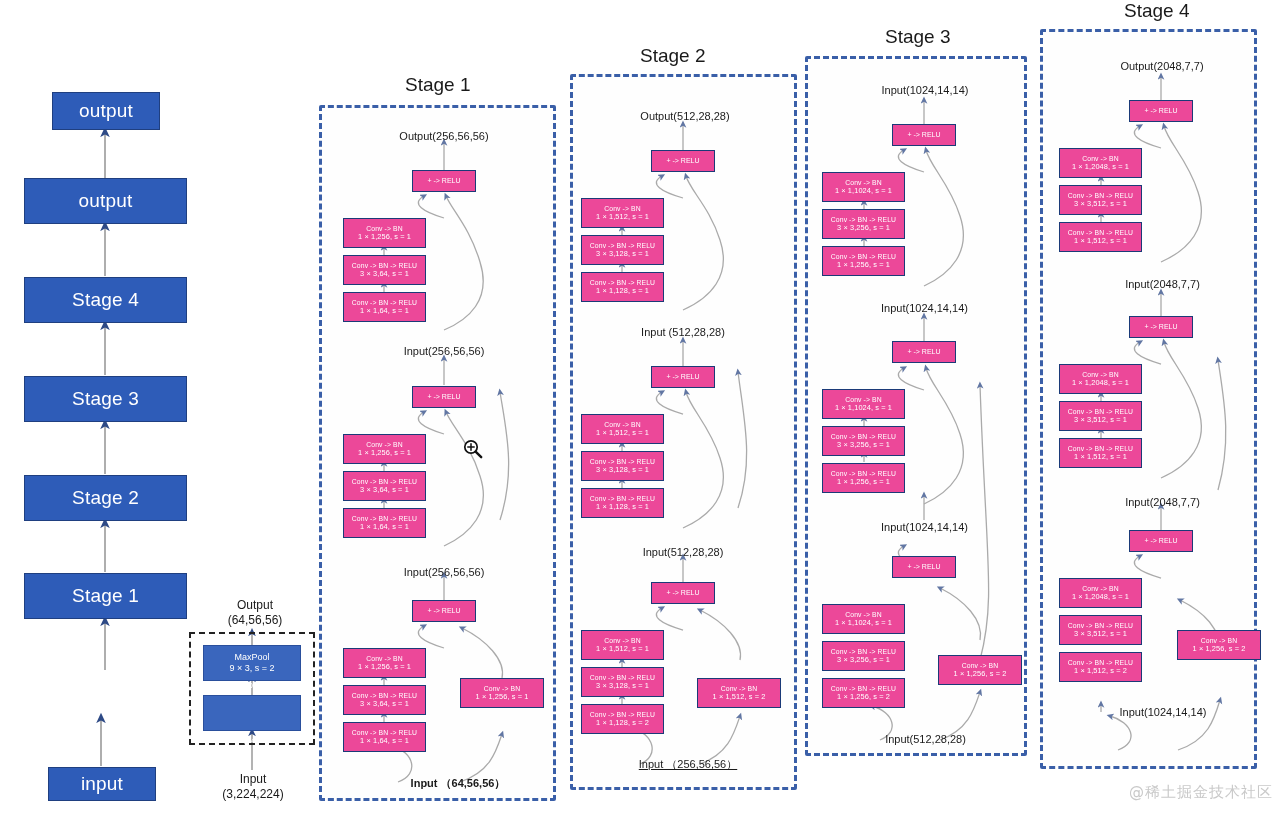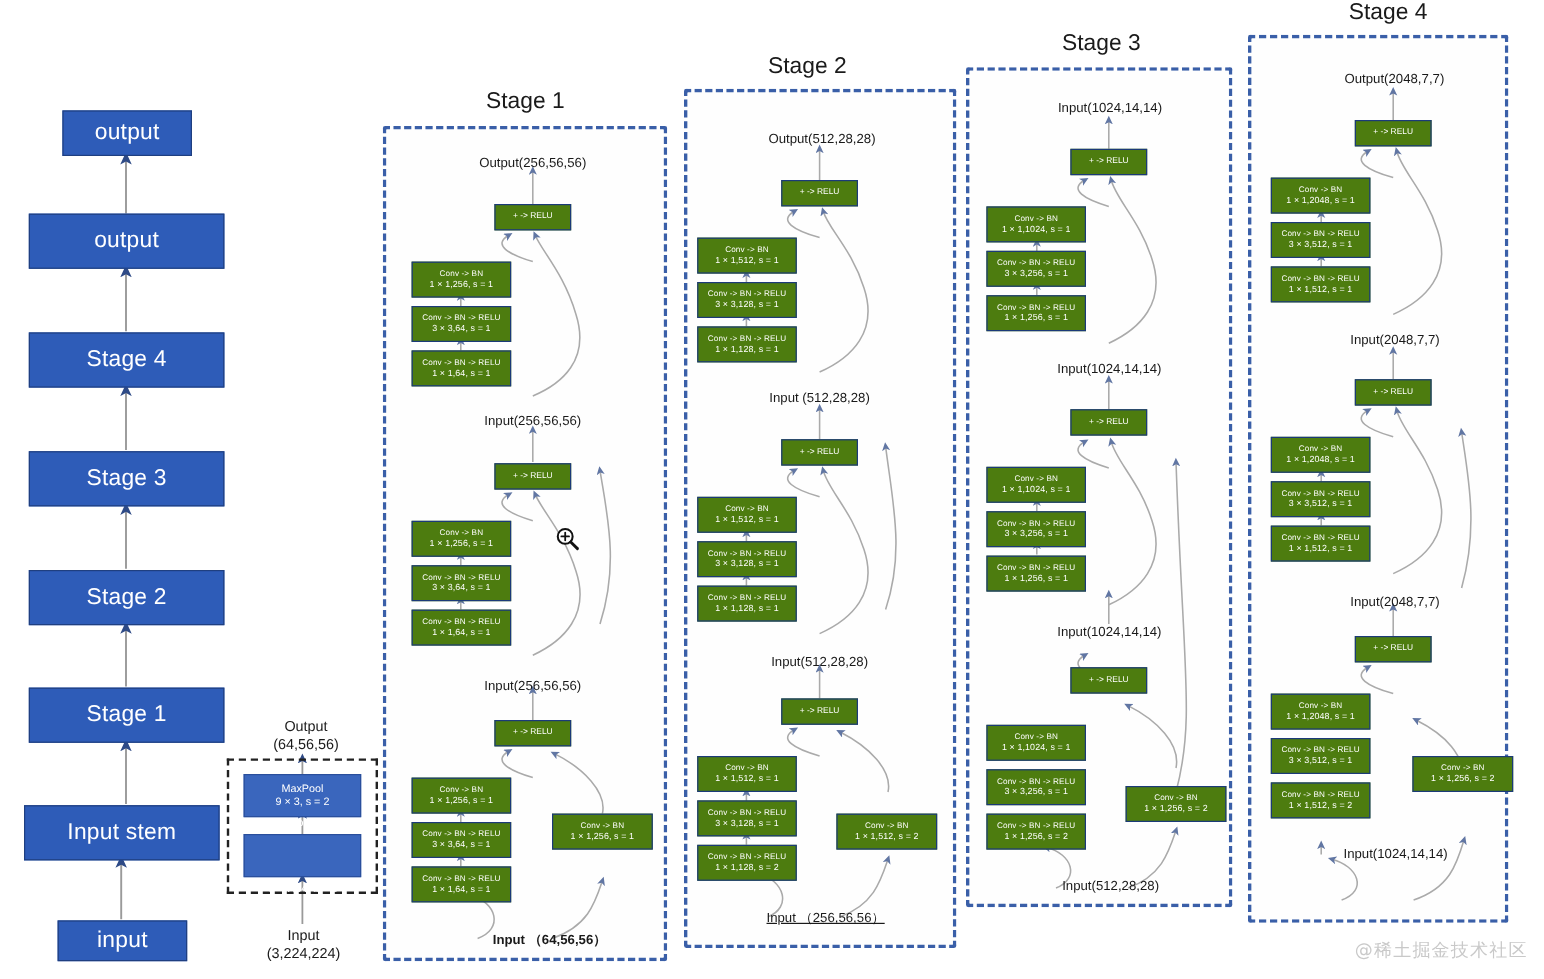--- a/index.html
+++ b/index.html
@@ -21,21 +21,21 @@
     border:1px solid #1f3f80;
     color:#ffffff;
     display:flex;align-items:center;justify-content:center;
     font-size:19px;
     letter-spacing:.2px;
     box-shadow:0 0 0 0 rgba(0,0,0,0);
   }
 
   
   .blk{
-    background:#4d7c0f;
+    background:#ec4899;
     border:1px solid #1b3a78;
     color:#ffffff;
     display:flex;flex-direction:column;
     align-items:center;justify-content:center;
     line-height:1.18;
     text-align:center;
     font-size:7.2px;
     padding:1px 2px;
   }
   .blk .l1{font-size:6.8px;letter-spacing:.1px;}
@@ -215,23 +215,20 @@
   </div>
   <div class="abs ov-box" style="left:24px;top:376px;width:163px;height:46px;">
     <span>Stage 3</span>
   </div>
   <div class="abs ov-box" style="left:24px;top:475px;width:163px;height:46px;">
     <span>Stage 2</span>
   </div>
   <div class="abs ov-box" style="left:24px;top:573px;width:163px;height:46px;">
     <span>Stage 1</span>
   </div>
-  <div class="abs ov-box" style="left:20px;top:671px;width:163px;height:46px;">
-    <span>Input stem</span>
-  </div>
   <div class="abs ov-box" style="left:48px;top:767px;width:108px;height:34px;">
     <span>input</span>
   </div>
 
   <div class="abs stem-label" style="left:200px;top:598px;width:110px;">
     <div>Output</div>
     <div>(64,56,56)</div>
   </div>
   <div class="abs stem-box" style="left:189px;top:632px;width:126px;height:113px;"></div>
   <div class="abs stemblk" style="left:203px;top:645px;width:98px;height:36px;align-items:center;">

